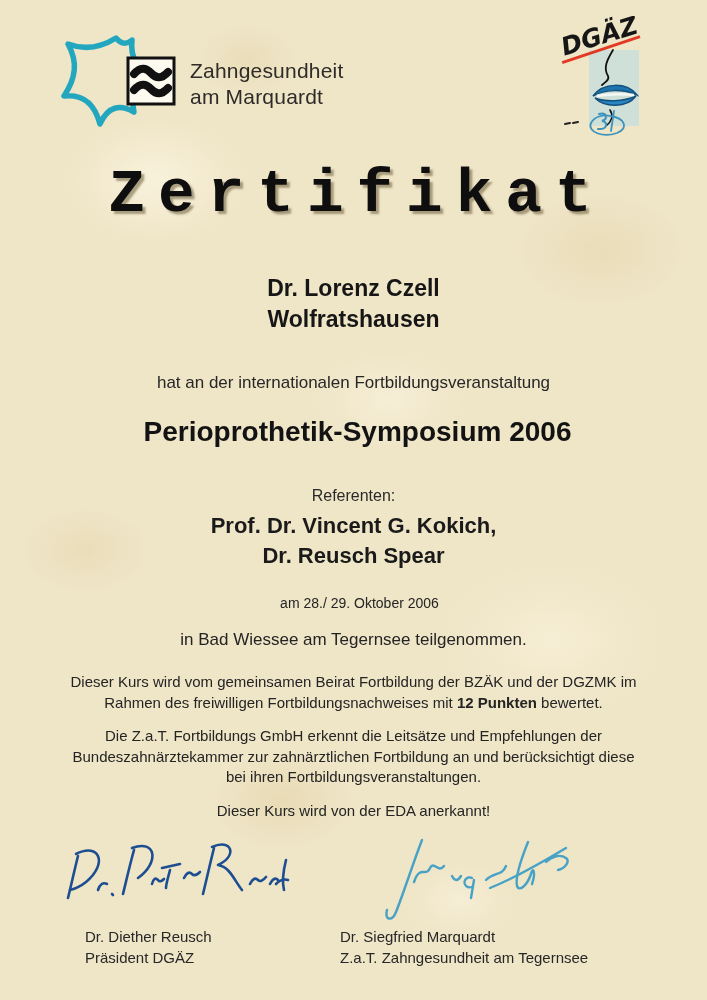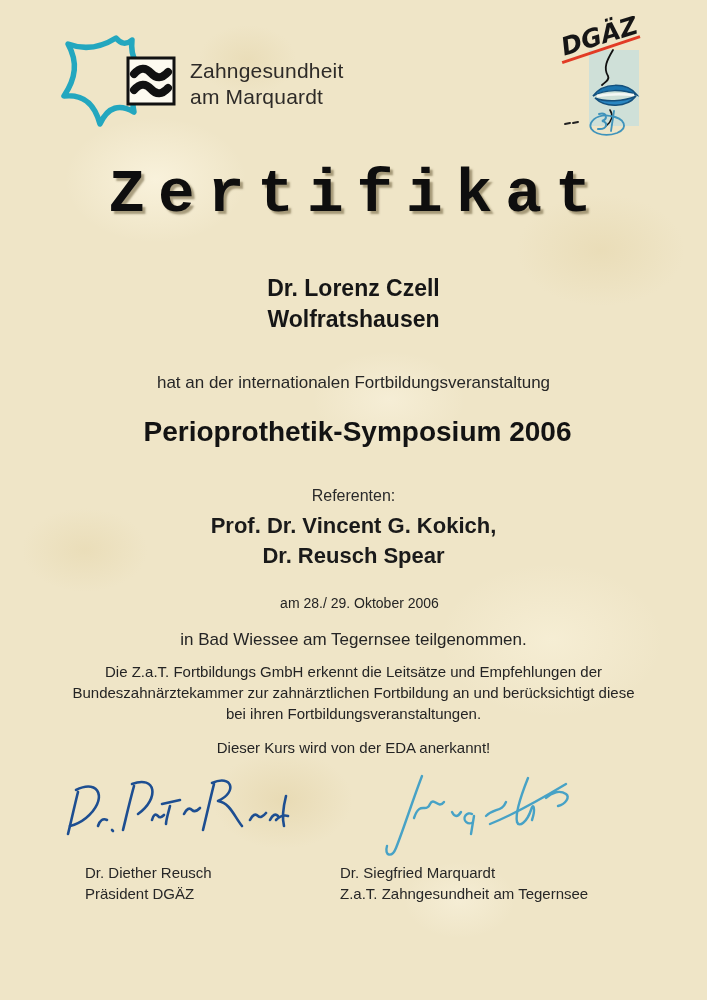--- a/index.html
+++ b/index.html
@@ -106,20 +106,21 @@
 
   <div class="speakers center">
     <div>Prof. Dr. Vincent G. Kokich,</div>
     <div>Dr. Reusch Spear</div>
   </div>
 
   <div class="dateline center">am 28./ 29. Oktober 2006</div>
 
   <div class="locline center">in Bad Wiessee am Tegernsee teilgenommen.</div>
 
+  <div class="para center"><span>Dieser Kurs wird vom gemeinsamen Beirat Fortbildung der BZÄK und der DGZMK im Rahmen des freiwilligen Fortbildungsnachweises mit </span><b>12 Punkten</b><span> bewertet.</span></div>
 
   <div class="para p2 center">Die Z.a.T. Fortbildungs GmbH erkennt die Leitsätze und Empfehlungen der Bundeszahnärztekammer zur zahnärztlichen Fortbildung an und berücksichtigt diese bei ihren Fortbildungsveranstaltungen.</div>
 
   <div class="para p3 center">Dieser Kurs wird von der EDA anerkannt!</div>
 
   <div class="sig-row">
     <svg class="sig-left" viewBox="0 0 250 92">
       <g fill="none" stroke="#1d4e91" stroke-width="2.6" stroke-linecap="round" stroke-linejoin="round">
         <path d="M16,22 C12,38 9,52 6,64"></path>
         <path d="M14,20 C38,8 46,30 24,48 C19,52 12,55 8,56"></path>

